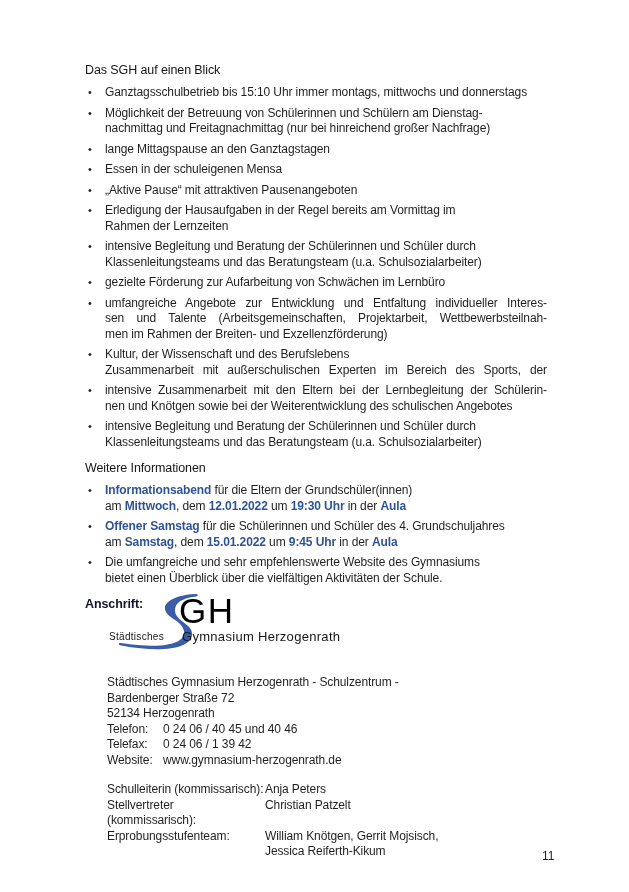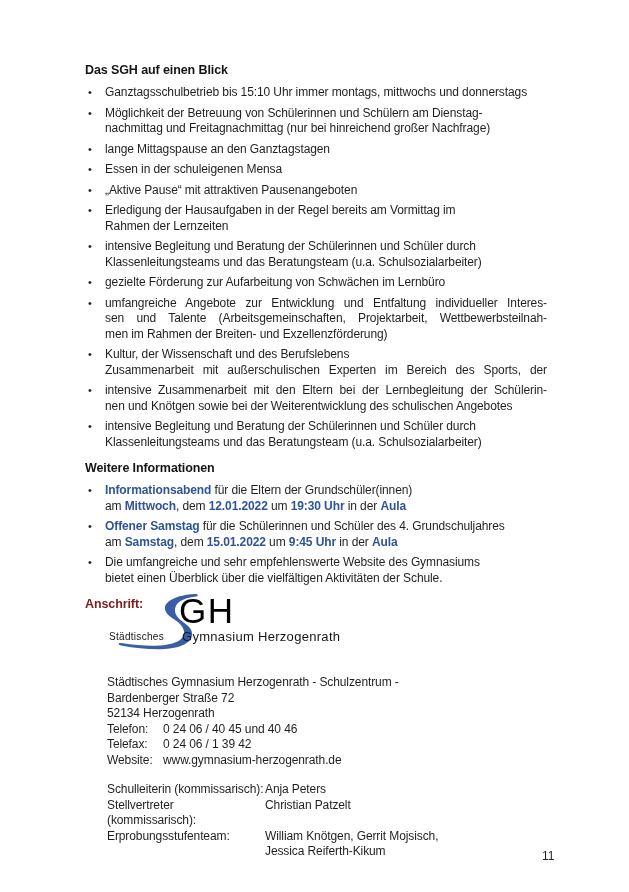--- a/index.html
+++ b/index.html
@@ -2,31 +2,31 @@
 <html style="--accent: #2F5496; --text: #1f1f1f;"><head>
 <meta charset="utf-8">
 <style>
   html,body{margin:0;padding:0;background:#ffffff;}
   .page{
     position:relative;width:629px;height:892px;background:#fff;overflow:hidden;
     font-family:"Liberation Sans",sans-serif;color:var(--text,#1f1f1f);
     font-size:12px;letter-spacing:-0.1px;
   }
   .content{position:absolute;left:85px;top:62px;width:462px;}
-  h1,h2{font-size:12.5px;font-weight:bold;margin:0 0 7px 0;line-height:16px;color:#151515;}
+  h1,h2{font-size:12.5px;font-weight:normal;margin:0 0 7px 0;line-height:16px;color:#151515;}
   h2{margin-top:10px;}
   .bi{display:flex;margin-bottom:5px;}
   .marker{width:20px;flex:0 0 20px;line-height:15.5px;font-size:11px;padding-left:3px;box-sizing:border-box;}
   .btext{flex:1;min-width:0;}
   .line{line-height:15.5px;white-space:nowrap;}
   .line.just{white-space:normal;text-align:justify;text-align-last:justify;}
   .em{font-weight:bold;color:var(--accent,#2F5496);}
   
   .anschrift-row{position:relative;height:62px;margin-top:10px;}
-  .anschrift-label{position:absolute;left:0;top:1px;font-weight:bold;font-size:12.5px;color:#7f1d1d;}
+  .anschrift-label{position:absolute;left:0;top:1px;font-weight:bold;font-size:12.5px;color:#0f172a;}
   .logo{position:absolute;left:0;top:0;width:300px;height:62px;}
   .swoosh{position:absolute;left:30px;top:-4px;width:95px;height:62px;}
   .gh{position:absolute;left:94px;top:-3px;font-size:35px;line-height:35px;letter-spacing:1.5px;color:#000000;}
   .logo-lw{position:absolute;left:24px;top:33px;font-size:10px;letter-spacing:0.3px;line-height:15.5px;color:#161616;}
   .logo-rw{position:absolute;left:97px;top:33px;font-size:13px;letter-spacing:0.3px;line-height:15.5px;color:#161616;}
   
   .address{margin-left:22px;margin-top:17px;}
   .address .aline{line-height:15.5px;}
   .kv{display:flex;line-height:15.5px;}
   .kv .k{width:56px;flex:0 0 56px;}

